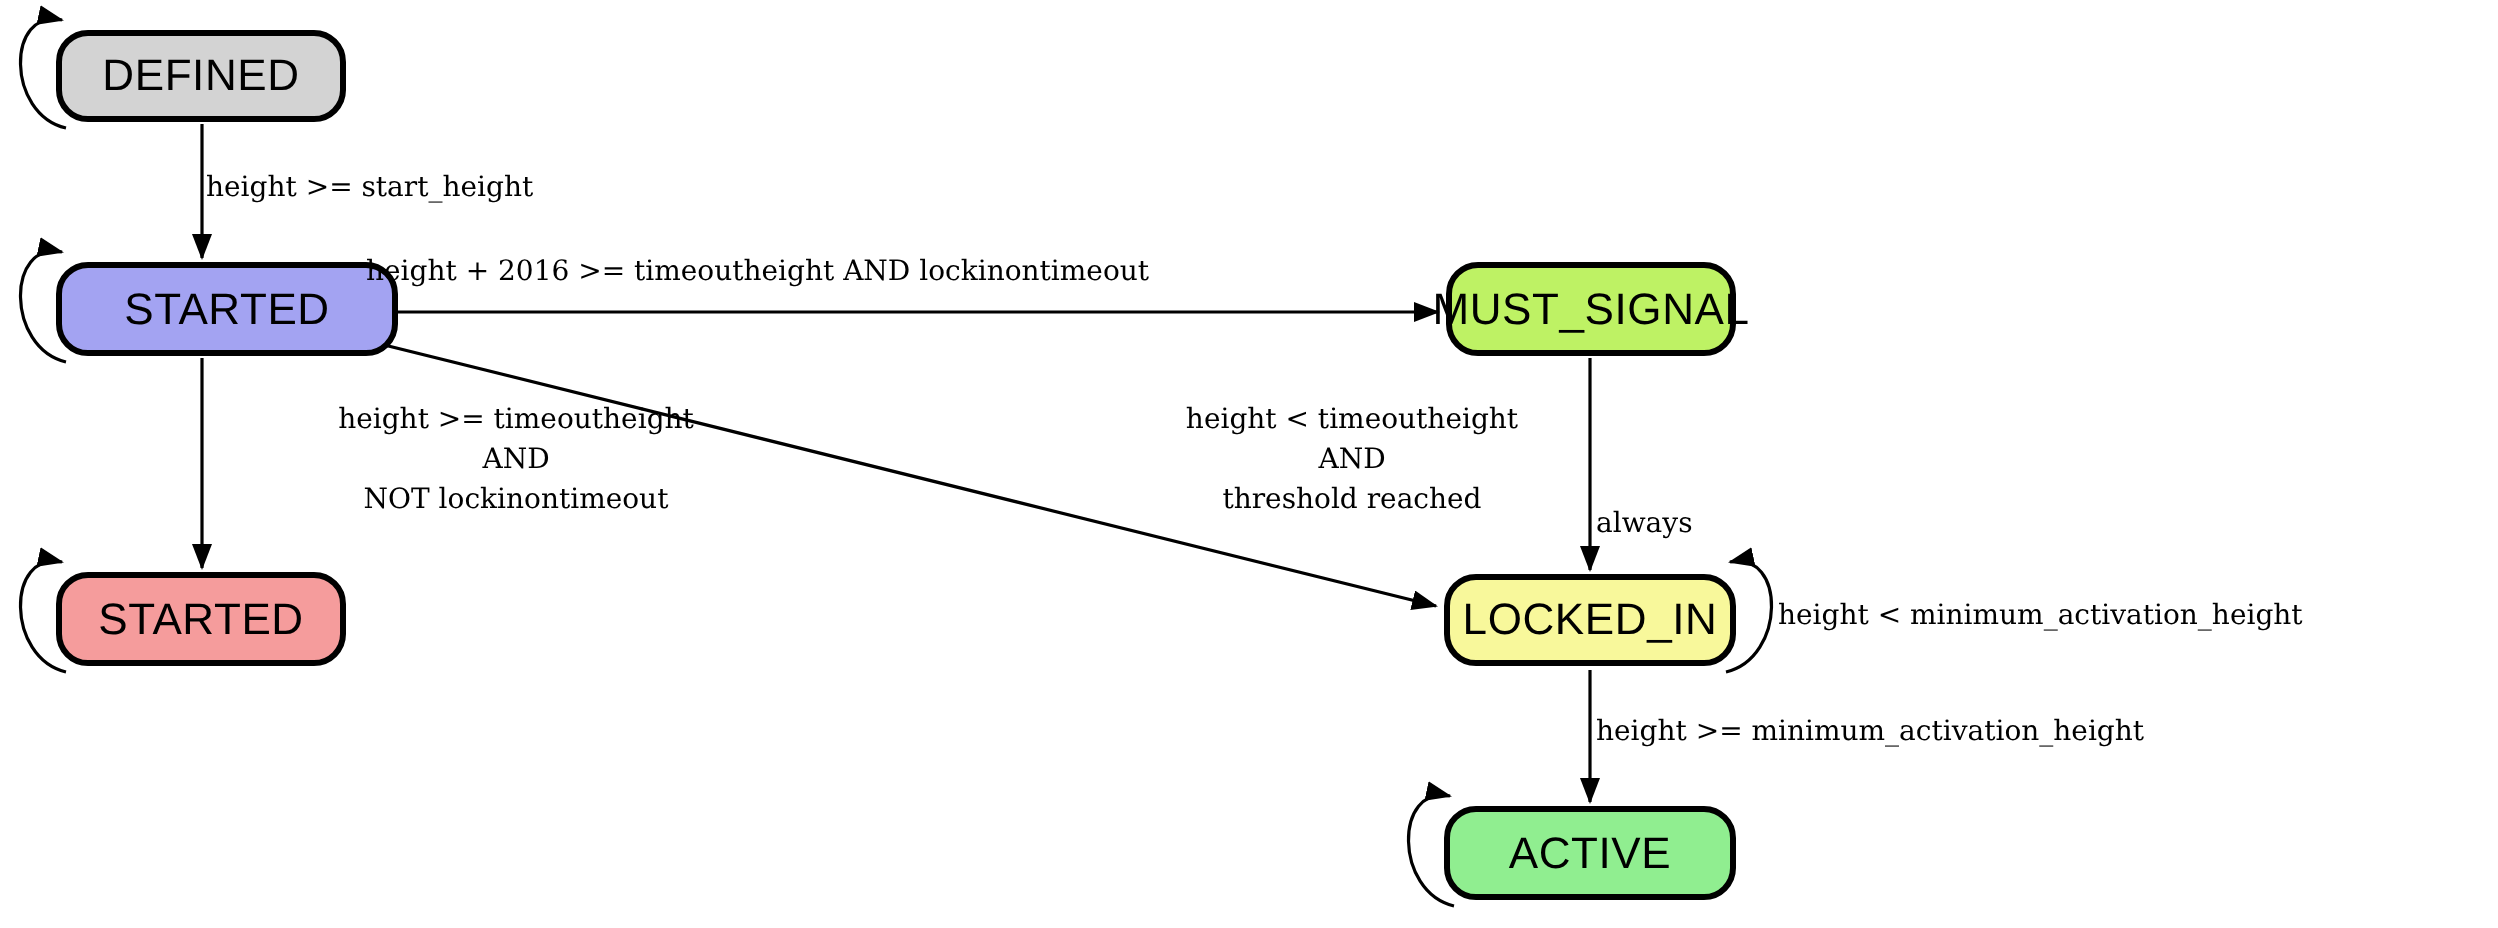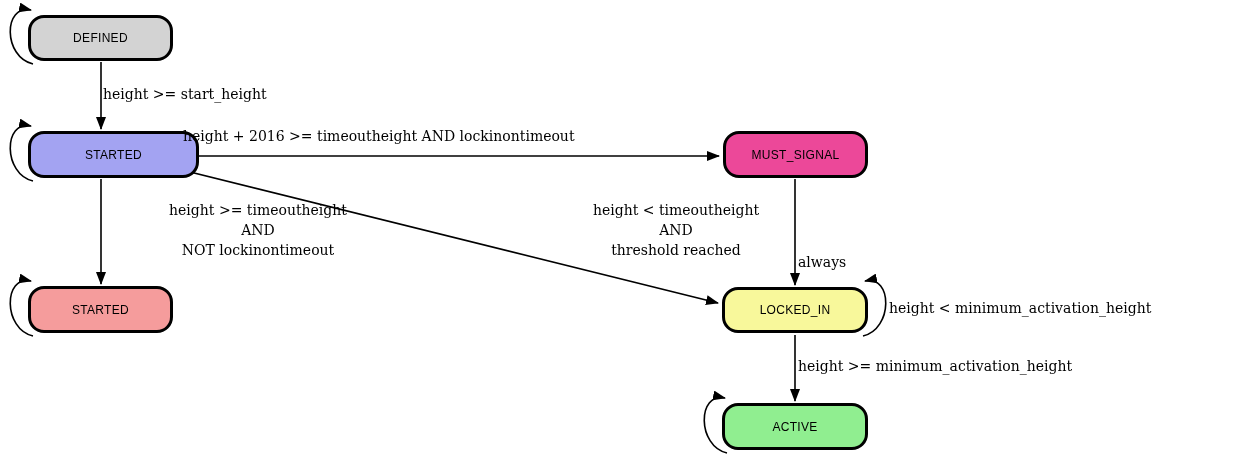--- a/index.html
+++ b/index.html
@@ -28,21 +28,21 @@
     stroke-width: 1.6;
   }
   .node {
     position: absolute;
     box-sizing: border-box;
     border: 3px solid #000000;
     border-radius: 16px;
     display: flex;
     align-items: center;
     justify-content: center;
-    font-size: 12px;
+    font-size: 22px;
     color: #000000;
     letter-spacing: 0.3px;
   }
   .edge-label {
     position: absolute;
     font-family: "DejaVu Serif", serif;
     font-size: 14px;
     color: #000000;
     white-space: pre-line;
     line-height: 20px;
@@ -81,21 +81,21 @@
   </svg>
 
   <div class="node" style="left: 28px; top: 15px; width: 145px; height: 46px; background-color: rgb(211, 211, 211);">
     <span>DEFINED</span>
   </div>
 
   <div class="node" style="left: 28px; top: 131px; width: 171px; height: 47px; background-color: rgb(163, 163, 242);">
     <span>STARTED</span>
   </div>
 
-  <div class="node" style="left: 723px; top: 131px; width: 145px; height: 47px; background-color: #ec4899;">
+  <div class="node" style="left: 723px; top: 131px; width: 145px; height: 47px; background-color: #bef264;">
     <span>MUST_SIGNAL</span>
   </div>
 
   <div class="node" style="left: 28px; top: 286px; width: 145px; height: 47px; background-color: rgb(245, 156, 156);">
     <span>STARTED</span>
   </div>
 
   <div class="node" style="left: 722px; top: 287px; width: 146px; height: 46px; background-color: rgb(248, 248, 155);">
     <span>LOCKED_IN</span>
   </div>

